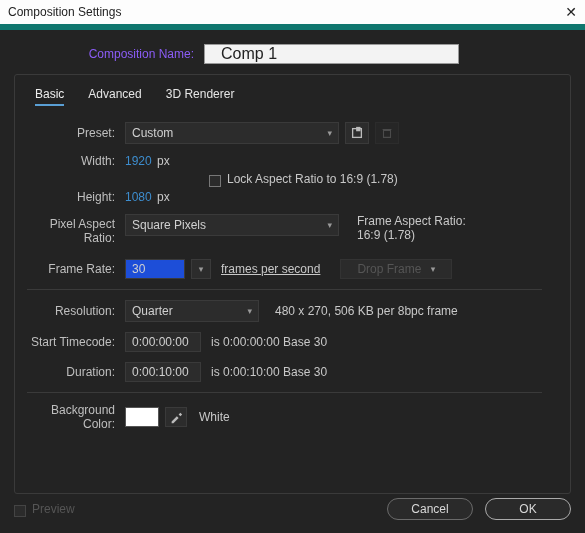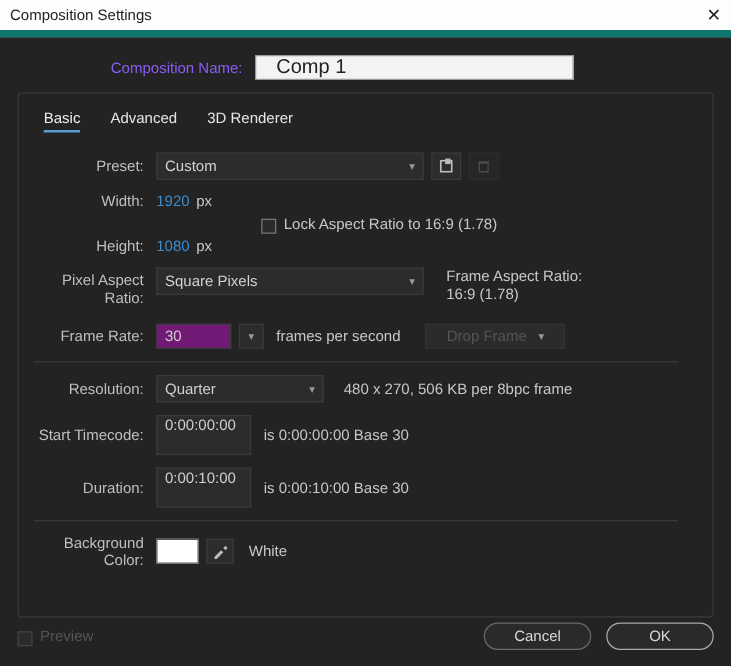--- a/index.html
+++ b/index.html
@@ -18,25 +18,25 @@
   .field-label { text-align: right; color: #bfbfbf; padding-right: 10px; width: 98px; display: inline-block; }
   .blue { color: #3d8dce; }
   .dd { background: #2c2c2c; border: 1px solid #3a3a3a; height: 22px; display: flex; align-items: center; justify-content: space-between; padding: 0 6px; color: #d0d0d0; cursor: pointer; }
   .preset-dd { width: 214px; }
   .chev { font-size: 9px; color: #999; }
   .iconbtn { width: 24px; height: 22px; border: 1px solid #3a3a3a; background: #2c2c2c; display: flex; align-items: center; justify-content: center; margin-left: 6px; cursor: pointer; }
   .iconbtn.disabled { opacity: .4; cursor: default; }
   .checkbox { width: 12px; height: 12px; border: 1px solid #777; background: #2b2b2b; display: inline-block; margin-right: 6px; position: relative; top: 2px; cursor: pointer; }
   .sep { border: none; border-top: 1px solid #3a3a3a; margin: 10px 0; width: 515px; }
   .pa-dd { width: 214px; }
-  .fr-num { background: #701a75; border: 1px solid #3a3a3a; width: 60px; height: 20px; color: #d0d0d0; display: flex; align-items: center; padding: 0 6px; }
+  .fr-num { background: #1d4ed8; border: 1px solid #3a3a3a; width: 60px; height: 20px; color: #d0d0d0; display: flex; align-items: center; padding: 0 6px; }
   .fr-btn { width: 20px; height: 20px; border: 1px solid #3a3a3a; background: #2c2c2c; display: flex; align-items: center; justify-content: center; margin-left: 6px; font-size: 9px; color: #999; cursor: pointer; }
   .drop-dd { background: #2b2b2b; border: 1px solid #333; width: 112px; height: 20px; display: flex; align-items: center; justify-content: space-between; padding: 0 16px; color: #555; margin-left: 20px; }
   .small-dd { width: 134px; }
-  .tc { background: #2c2c2c; border: 1px solid #3a3a3a; width: 76px; height: 32px; color: #d0d0d0; display: flex; padding: 0 6px; }
+  .tc { background: #2c2c2c; border: 1px solid #3a3a3a; width: 76px; height: 20px; color: #d0d0d0; display: flex; align-items: center; padding: 0 6px; }
   .swatch { width: 34px; height: 20px; background: #fff; border: 1px solid #555; cursor: pointer; }
   .eyedrop { width: 22px; height: 20px; border: 1px solid #3a3a3a; background: #2c2c2c; display: flex; align-items: center; justify-content: center; margin-left: 6px; cursor: pointer; }
   .footer { position: absolute; left: 0; right: 0; bottom: 0; height: 48px; display: flex; align-items: center; justify-content: space-between; padding: 0 14px; }
   .btn { width: 86px; height: 22px; border: 1px solid #6a6a6a; border-radius: 11px; background: #2a2a2a; color: #d8d8d8; display: flex; align-items: center; justify-content: center; cursor: pointer; margin-left: 12px; }
   .btn.primary { border-color: #aaa; }
   .preview-wrap { display: flex; align-items: center; color: #555; }
   .footer-right { display: flex; }
   svg.icon { width: 14px; height: 14px; }
 </style>
 </head>
@@ -110,21 +110,21 @@
     </div>
 
     <div class="row" style="margin-top:14px;">
       <span class="field-label">Frame Rate:</span>
       <div class="fr-num">
           <span>30</span>
         </div>
       <div class="fr-btn">
           <span class="chev">▾</span>
         </div>
-      <span style="margin-left:10px;">frames per second</span>
+      <span style="margin-left:10px;text-decoration:underline;">frames per second</span>
       <div class="drop-dd">
         <span>Drop Frame</span>
         <span class="chev">▾</span>
       </div>
     </div>
 
     <hr class="sep">
 
     <div class="row">
       <span class="field-label">Resolution:</span>

